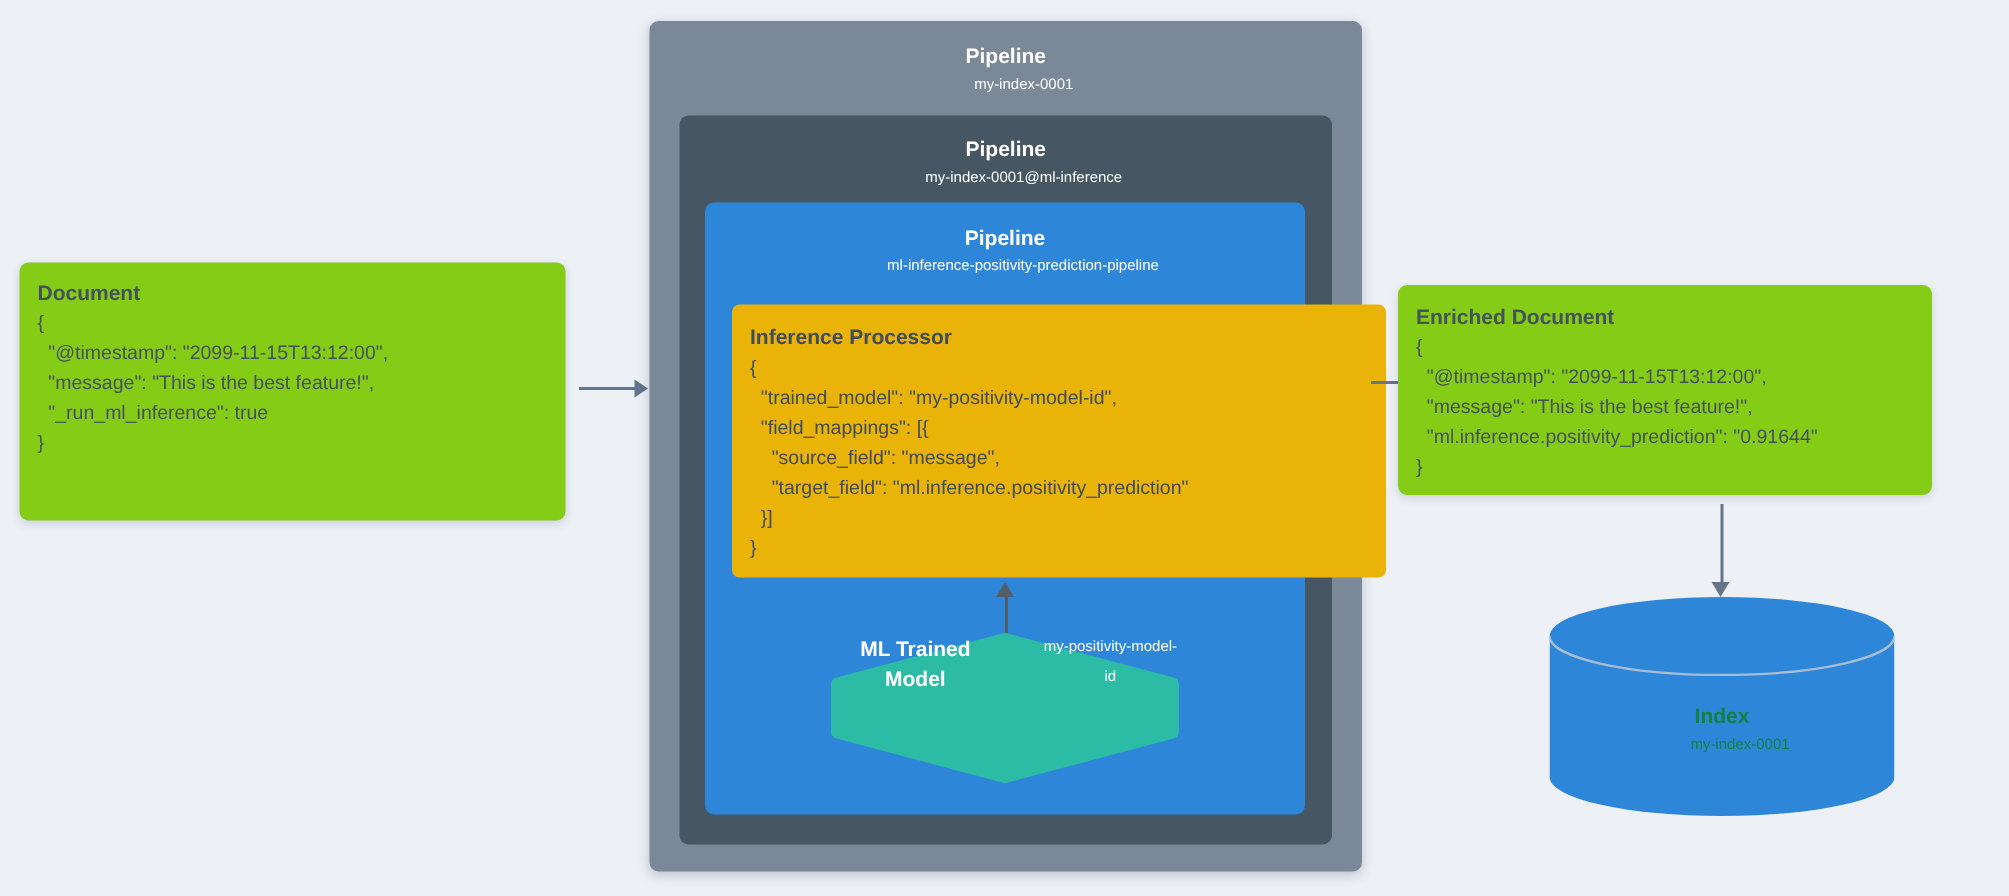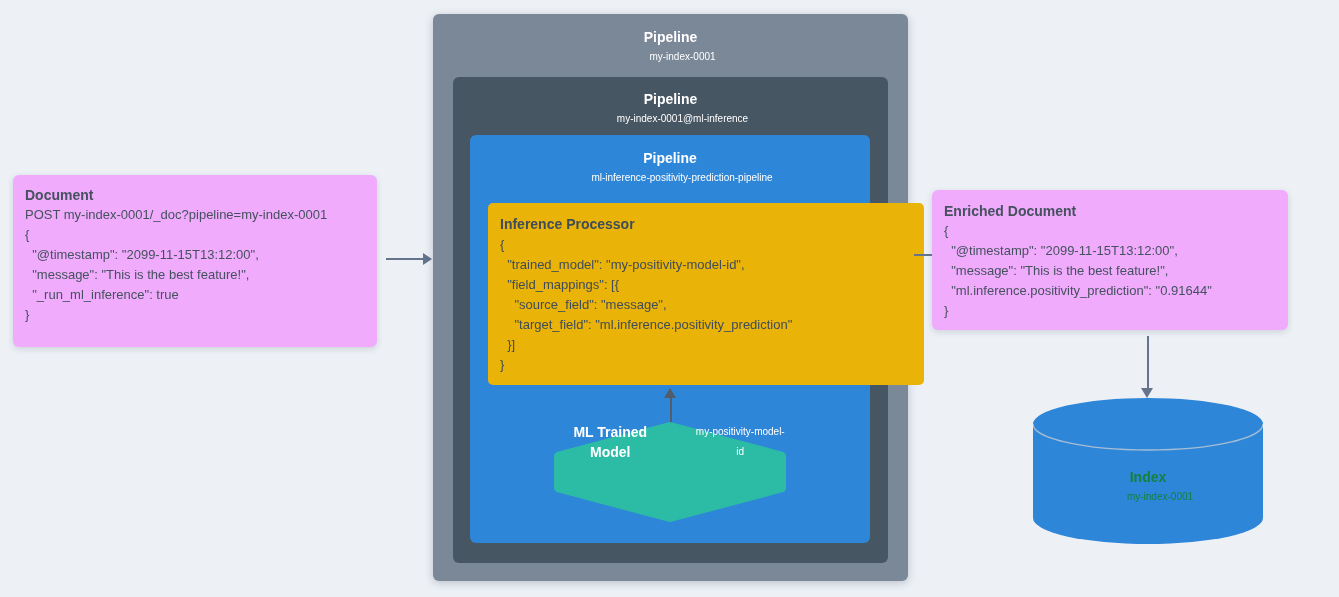--- a/index.html
+++ b/index.html
@@ -5,21 +5,21 @@
   * { margin:0; padding:0; box-sizing:border-box; }
   html,body { background:#edf1f6; }
   #canvas {
     position:relative; width:1339px; height:597px;
     background:#edf1f6; overflow:hidden;
     font-family:"Liberation Sans", sans-serif;
     color:#45515e;
   }
   
   .card {
-    position:absolute; background:#f0abfc; border-radius:6px;
+    position:absolute; background:#84cc16; border-radius:6px;
     box-shadow:0 2px 6px rgba(60,72,92,0.18);
     padding:10px 12px; color:#45515e;
   }
   .card-title { font-size:14px; font-weight:bold; line-height:20px; }
   .code { font-size:13px; line-height:20px; white-space:pre; }
   
   .pbox { position:absolute; border-radius:6px; text-align:center; color:#ffffff; }
   .box-title { font-size:14px; font-weight:bold; line-height:20px; }
   .box-name  { font-size:10px; line-height:20px;padding-left:24px; }
   #outer-box { left:433px; top:14px;  width:475px; height:567px; background:#7b8898; padding-top:13px;
@@ -72,21 +72,20 @@
     position:absolute; left:0; top:69px; width:100%; text-align:center; color:#15803d;
   }
 </style>
 </head>
 <body>
 
 <div id="canvas">
 
   <div class="card" style="left:13px; top:175px; width:364px; height:172px;">
     <div class="card-title">Document</div>
-    <div class="code">POST my-index-0001/_doc?pipeline=my-index-0001</div>
     <div class="code">{</div>
     <div class="code">  "@timestamp": "2099-11-15T13:12:00",</div>
     <div class="code">  "message": "This is the best feature!",</div>
     <div class="code">  "_run_ml_inference": true</div>
     <div class="code">}</div>
   </div>
 
   <div class="arrow" id="arrow-doc-to-pipeline">
     <div class="h-line"></div>
     <div class="h-head"></div>

